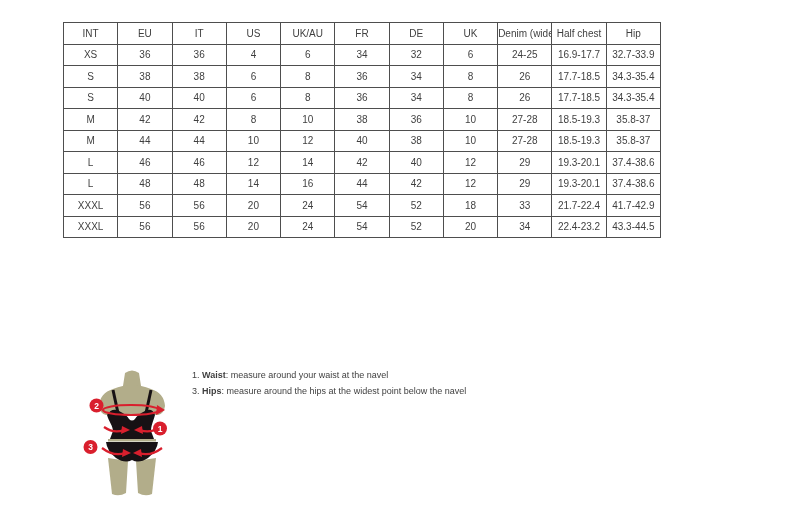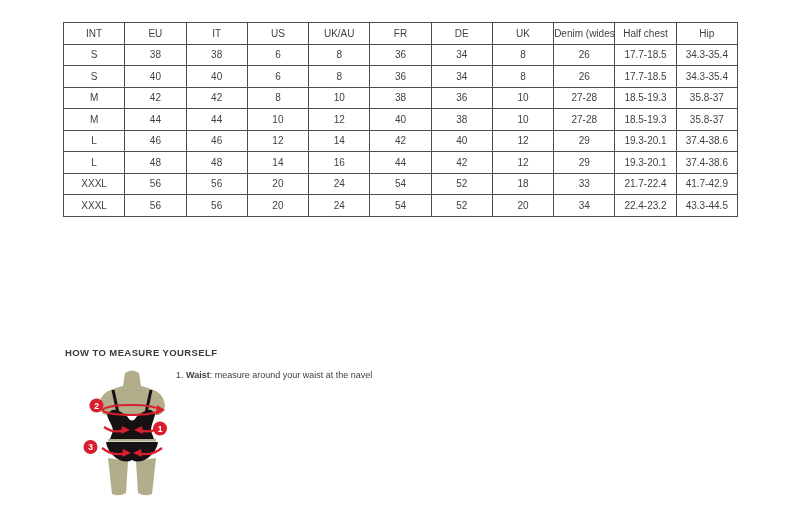--- a/index.html
+++ b/index.html
@@ -1,41 +1,41 @@
 <!DOCTYPE html>
 <html><head>
 <meta charset="utf-8">
 <style>
   html,body { margin:0; padding:0; background:#ffffff; }
   .page {
     position:relative; width:798px; height:519px; background:#ffffff;
     font-family:"Liberation Sans", sans-serif; overflow:hidden;
   }
   table.size-chart {
-    position:absolute; left:63px; top:22px; width:675px;
+    position:absolute; left:63px; top:22px; width:598px;
     border-collapse:collapse; table-layout:fixed;
     border:1.5px solid #4a4a4a;
   }
   table.size-chart th, table.size-chart td {
     border:1px solid #4e4e4e;
     height:20.5px; padding:0;
     text-align:center; vertical-align:middle;
     font-size:10px; font-weight:400; color:#3f3f3f;
     white-space:nowrap; overflow:hidden;
   }
   .howto-title {
     position:absolute; left:65px; top:347px;
     font-size:9.5px; font-weight:700; color:#3a3a3a; letter-spacing:0.4px;
   }
   .steps {
     position:absolute; left:176px; top:371px;
     list-style:none; margin:0; padding:0;
     font-size:9px; color:#3f3f3f;
   }
-  .steps li { margin-bottom:6.8px; line-height:9px; }
+  .steps li { margin-bottom:6.8px; line-height:9px;margin-left:16px; }
   .steps .lbl { font-weight:700; }
   .figure-box { position:absolute; left:80px; top:368px; width:105px; height:130px; }
   .badge-num { font-size:8.5px; font-weight:700; fill:#ffffff; text-anchor:middle; }
 </style>
 </head>
 <body>
 
 <div class="page">
 
   <table class="size-chart">
@@ -49,20 +49,33 @@
           <th>FR</th>
           <th>DE</th>
           <th>UK</th>
           <th>Denim (widest)</th>
           <th>Half chest</th>
           <th>Hip</th>
         </tr>
     </thead>
     <tbody>
         <tr>
+          <td>XS</td>
+          <td>36</td>
+          <td>36</td>
+          <td>4</td>
+          <td>6</td>
+          <td>34</td>
+          <td>32</td>
+          <td>6</td>
+          <td>24-25</td>
+          <td>16.9-17.7</td>
+          <td>32.7-33.9</td>
+        </tr>
+        <tr>
           <td>S</td>
           <td>38</td>
           <td>38</td>
           <td>6</td>
           <td>8</td>
           <td>36</td>
           <td>34</td>
           <td>8</td>
           <td>26</td>
           <td>17.7-18.5</td>
@@ -155,21 +168,20 @@
           <td>54</td>
           <td>52</td>
           <td>20</td>
           <td>34</td>
           <td>22.4-23.2</td>
           <td>43.3-44.5</td>
         </tr>
       </tbody>
   </table>
 
-  <div class="howto-title">HOW TO MEASURE YOURSELF</div>
 
   <div class="figure-box">
     <svg width="105" height="130" viewBox="0 0 105 130">
 
       <g>
         <path d="M43,18 L45,5 Q52,0 59,5 L61,18 Z" fill="#b2ad8a"></path>
         <path d="M19,38 Q20,25 33,21 Q43,17 52,17 Q61,17 71,21 Q84,25 85,38 Q84,46 78,47 L26,47 Q20,46 19,38 Z" fill="#b2ad8a"></path>
         <rect x="28" y="71" width="48" height="2.5" fill="#b2ad8a"></rect>
         <path d="M28,90 L48,93 L46,125 Q39,129 32,126 Z" fill="#b2ad8a"></path>
         <path d="M56,93 L76,90 L72,126 Q65,129 58,125 Z" fill="#b2ad8a"></path>
@@ -204,15 +216,19 @@
         <text x="10.5" y="82" class="badge-num">3</text>
       </g>
     </svg>
   </div>
 
   <ol class="steps">
     <li>
       <span>1.</span>
       <span class="lbl">Waist</span><span>: measure around your waist at the navel</span>
     </li>
+    <li>
+      <span>3.</span>
+      <span class="lbl">Hips</span><span>: measure around the hips at the widest point below the navel</span>
+    </li>
   </ol>
 
 </div>
 
 </body></html>

